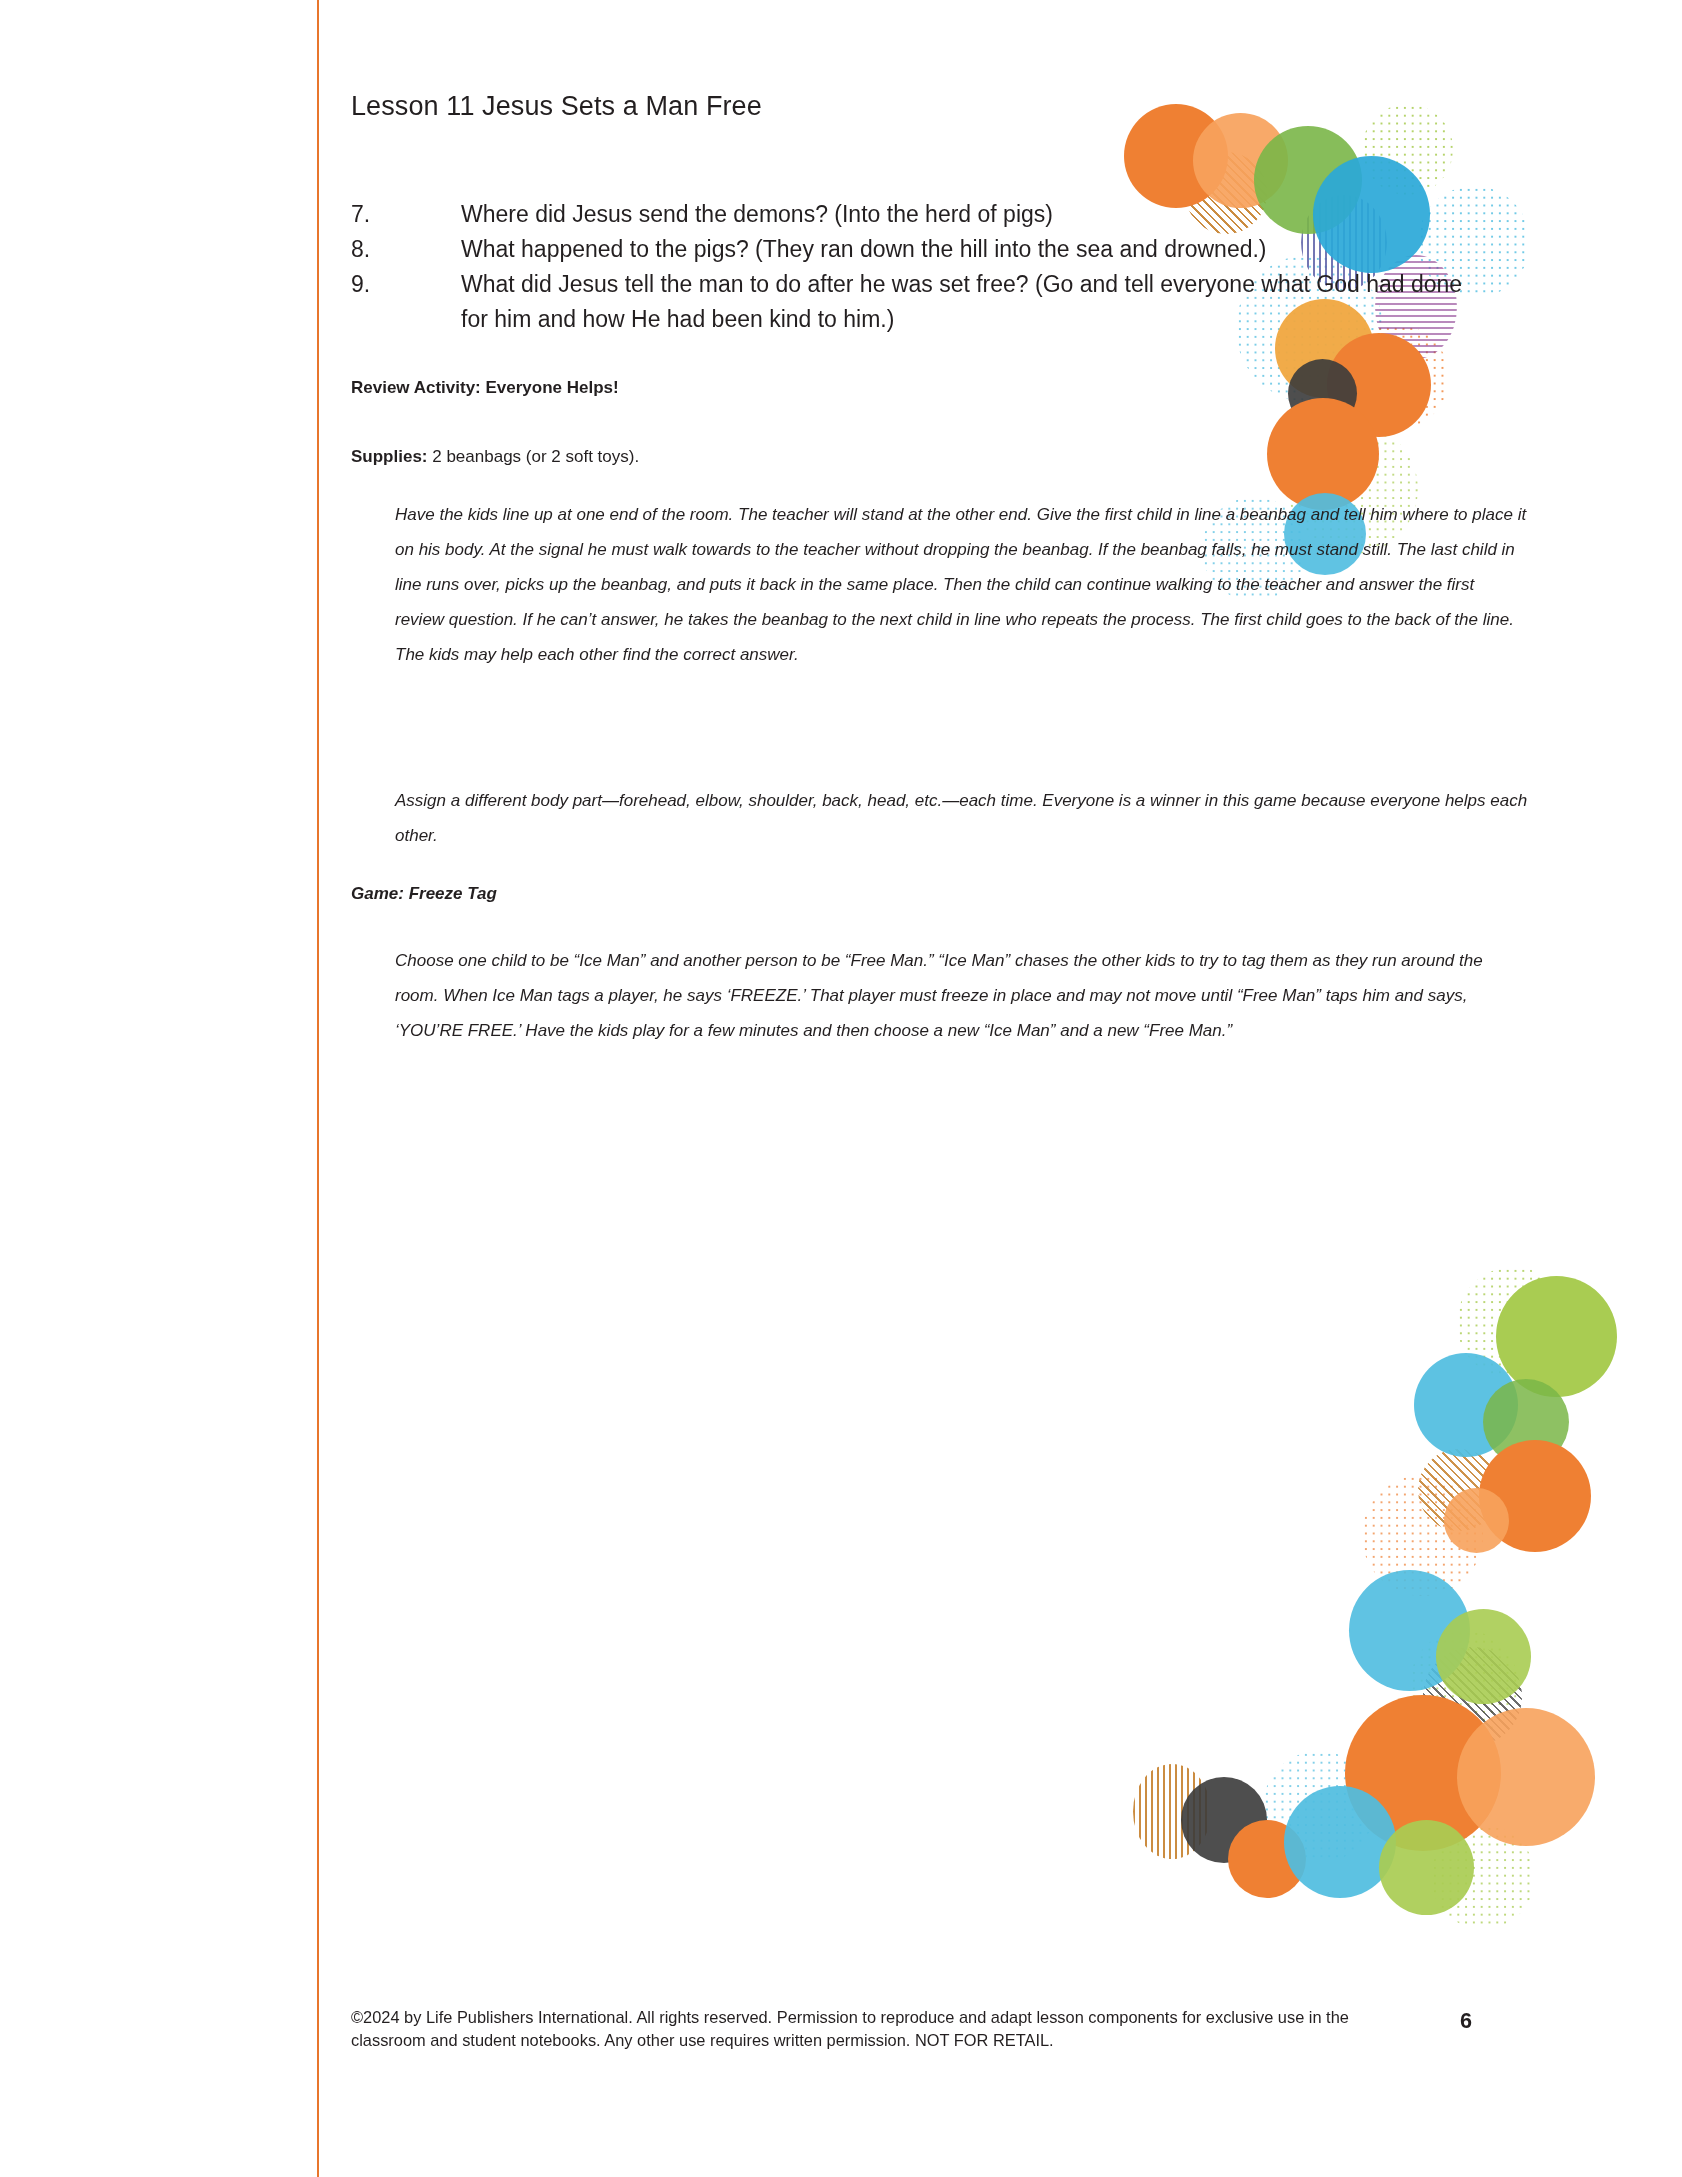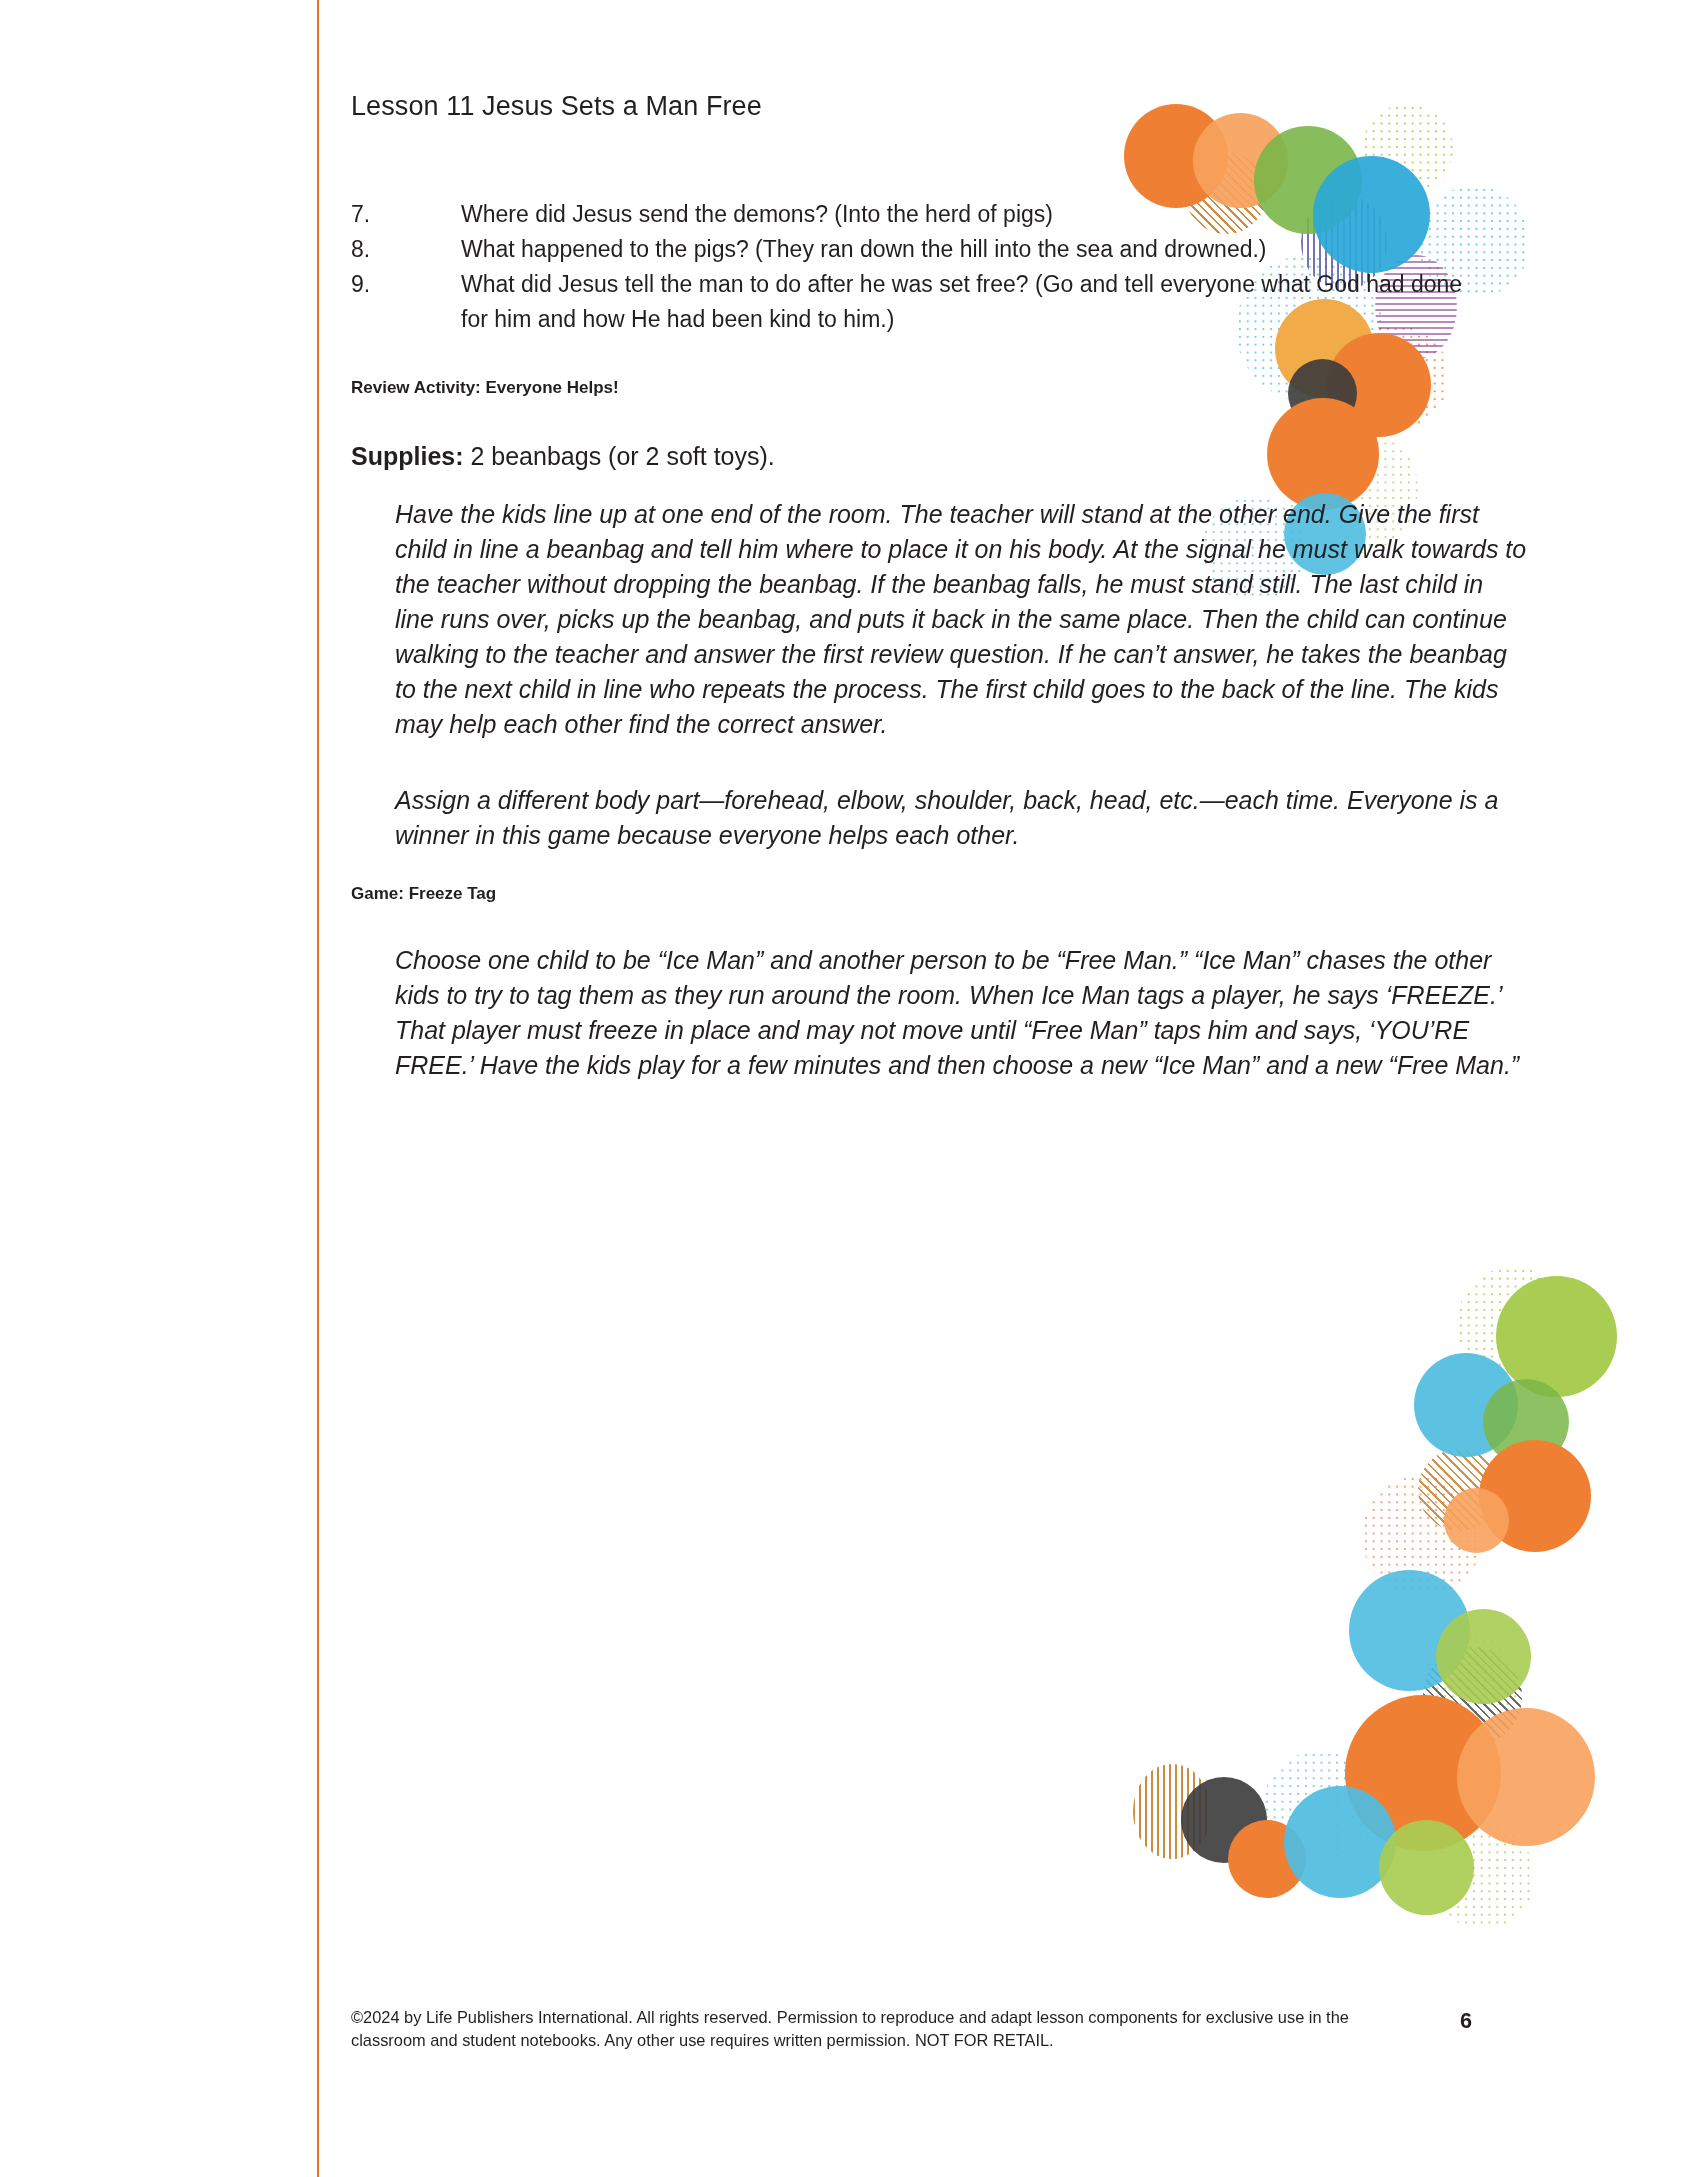--- a/index.html
+++ b/index.html
@@ -71,33 +71,33 @@
   .h-sub {
     position: absolute;
     left: 0;
     font-size: 17px;
     font-weight: bold;
     color: #231f20;
   }
   .para {
     position: absolute;
     left: 0;
-    font-size: 25px;
+    font-size: 17px;
     line-height: 35px;
     color: #231f20;
     width: 1133px;
   }
   .para.italic { font-style: italic; margin-left: 44px; }
   .lead-bold { font-weight: bold; }
 
   #review-heading { top: 378px; }
   #supplies-line  { top: 439px; width: 1133px; font-style: normal; }
   #activity-body  { top: 497px; }
   #assign-body    { top: 783px; }
-  #game-heading   { top: 884px; }
+  #game-heading   { top: 884px; font-style: italic; }
   #game-body      { top: 943px; }
 
   
   .footer {
     position: absolute;
     left: 351px;
     top: 2006px;
     width: 1081px;
   }
   .footer-text {

